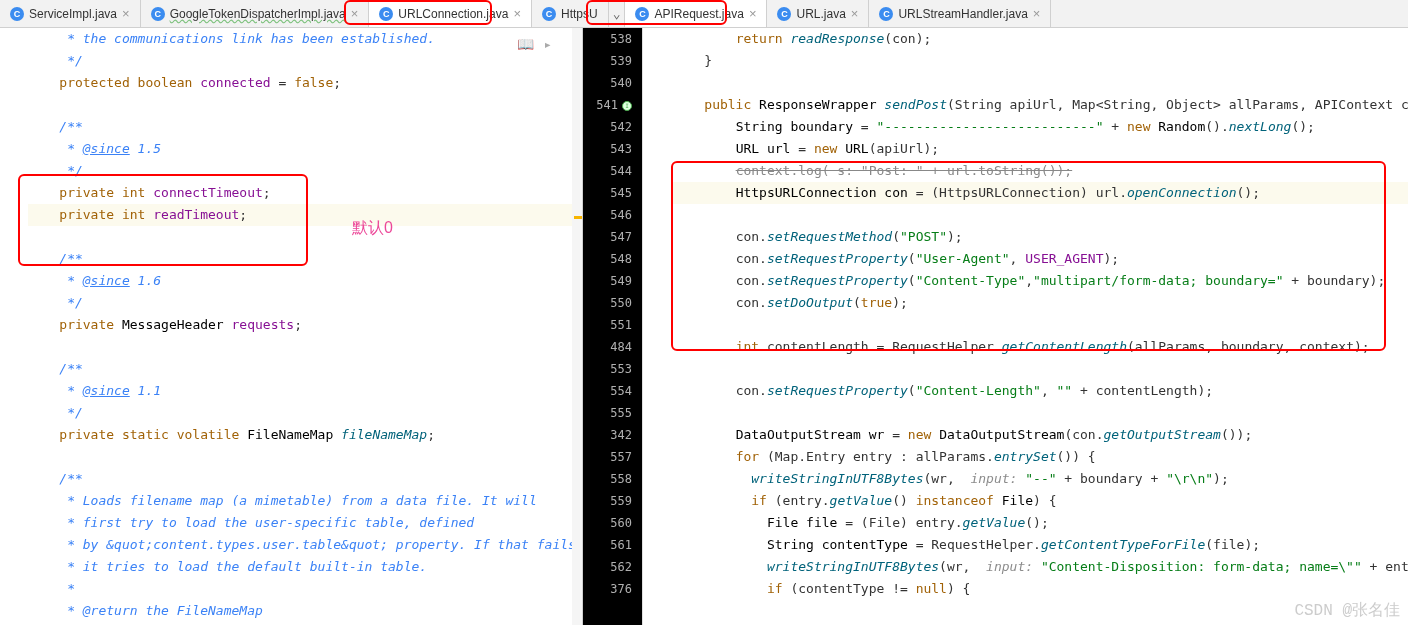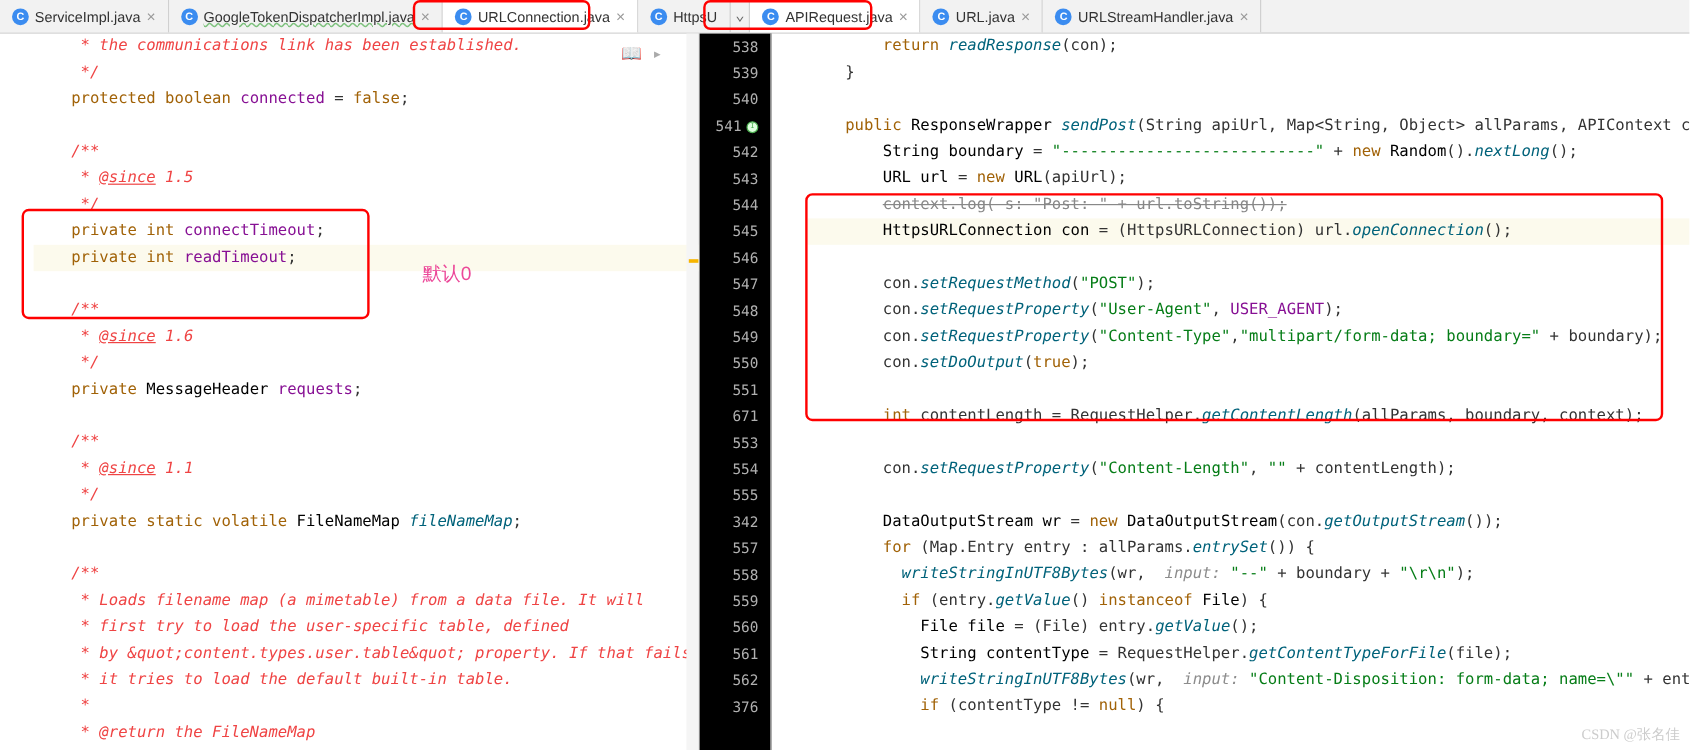--- a/index.html
+++ b/index.html
@@ -18,27 +18,27 @@
 .gutter { width: 48px; background: #000000; color: #b0b0b0; text-align: right; padding-right: 10px; font-size: 12px; line-height: 22px; user-select: none; position: absolute; left: 0; top: 0; bottom: 0; border-right: 1px solid #e0e0e0;}
 .gutter.r { width: 60px; }
 .code { position: absolute; left: 0; top: 0; right: 0; padding-left: 0; line-height: 22px; white-space: pre; }
 .left .code { padding-left: 28px; }
 .right .code { padding-left: 90px; }
 .ln { height: 22px; }
 .kw { color: #a16207; }
 .ty { color: #000; }
 .fn { color: #00627a; font-style: italic; }
 .fld { color: #871094; }
-.cmt { color: #ef4444; font-style: italic; }
+.cmt { color: #3b82f6; font-style: italic; }
 .str { color: #067d17; }
 .param { color: #8c8c8c; font-style: italic; }
 .strike { text-decoration: line-through; color: #888; }
 .hlbox { position: absolute; border: 2px solid #ff0000; border-radius: 6px; pointer-events: none; z-index: 6; }
 .label-red { position: absolute; color: #ec4899; font-family: sans-serif; font-size: 16px; pointer-events: none; z-index: 7; }
-.watermark { position: absolute; right: 8px; bottom: 4px; color: #ccc; font-family: Liberation Serif, serif; font-size: 12px; }
+.watermark { position: absolute; right: 8px; bottom: 4px; color: #ccc; font-family: Liberation Mono, monospace; font-size: 16px; }
 .reader { position: absolute; right: 30px; top: 8px; color: #aaa; font-size: 14px; }
 .dropdown-ico { padding: 0 4px; color: #666; }
 .minimap { position: absolute; right: 0; top: 0; width: 10px; height: 100%; background: #f5f5f5; }
 .minimap-mark { position: absolute; right: 0; width: 8px; height: 3px; background: #f7b500; }
 .gut-ico { display:inline-block; width:10px; height:10px; border:1px solid #4caf50; border-radius:50%; background:#dfffdf; font-size:6px; line-height:8px; text-align:center; color:#4caf50; vertical-align:middle; margin-left:4px;}
 </style>
 </head>
 <body>
 
 <div class="tabs">
@@ -109,21 +109,21 @@
         <div class="ln">542</div>
         <div class="ln">543</div>
         <div class="ln">544</div>
         <div class="ln">545</div>
         <div class="ln">546</div>
         <div class="ln">547</div>
         <div class="ln">548</div>
         <div class="ln">549</div>
         <div class="ln">550</div>
         <div class="ln">551</div>
-        <div class="ln">671</div>
+        <div class="ln">484</div>
         <div class="ln">553</div>
         <div class="ln">554</div>
         <div class="ln">555</div>
         <div class="ln">342</div>
         <div class="ln">557</div>
         <div class="ln">558</div>
         <div class="ln">559</div>
         <div class="ln">560</div>
         <div class="ln">561</div>
         <div class="ln">562</div>

